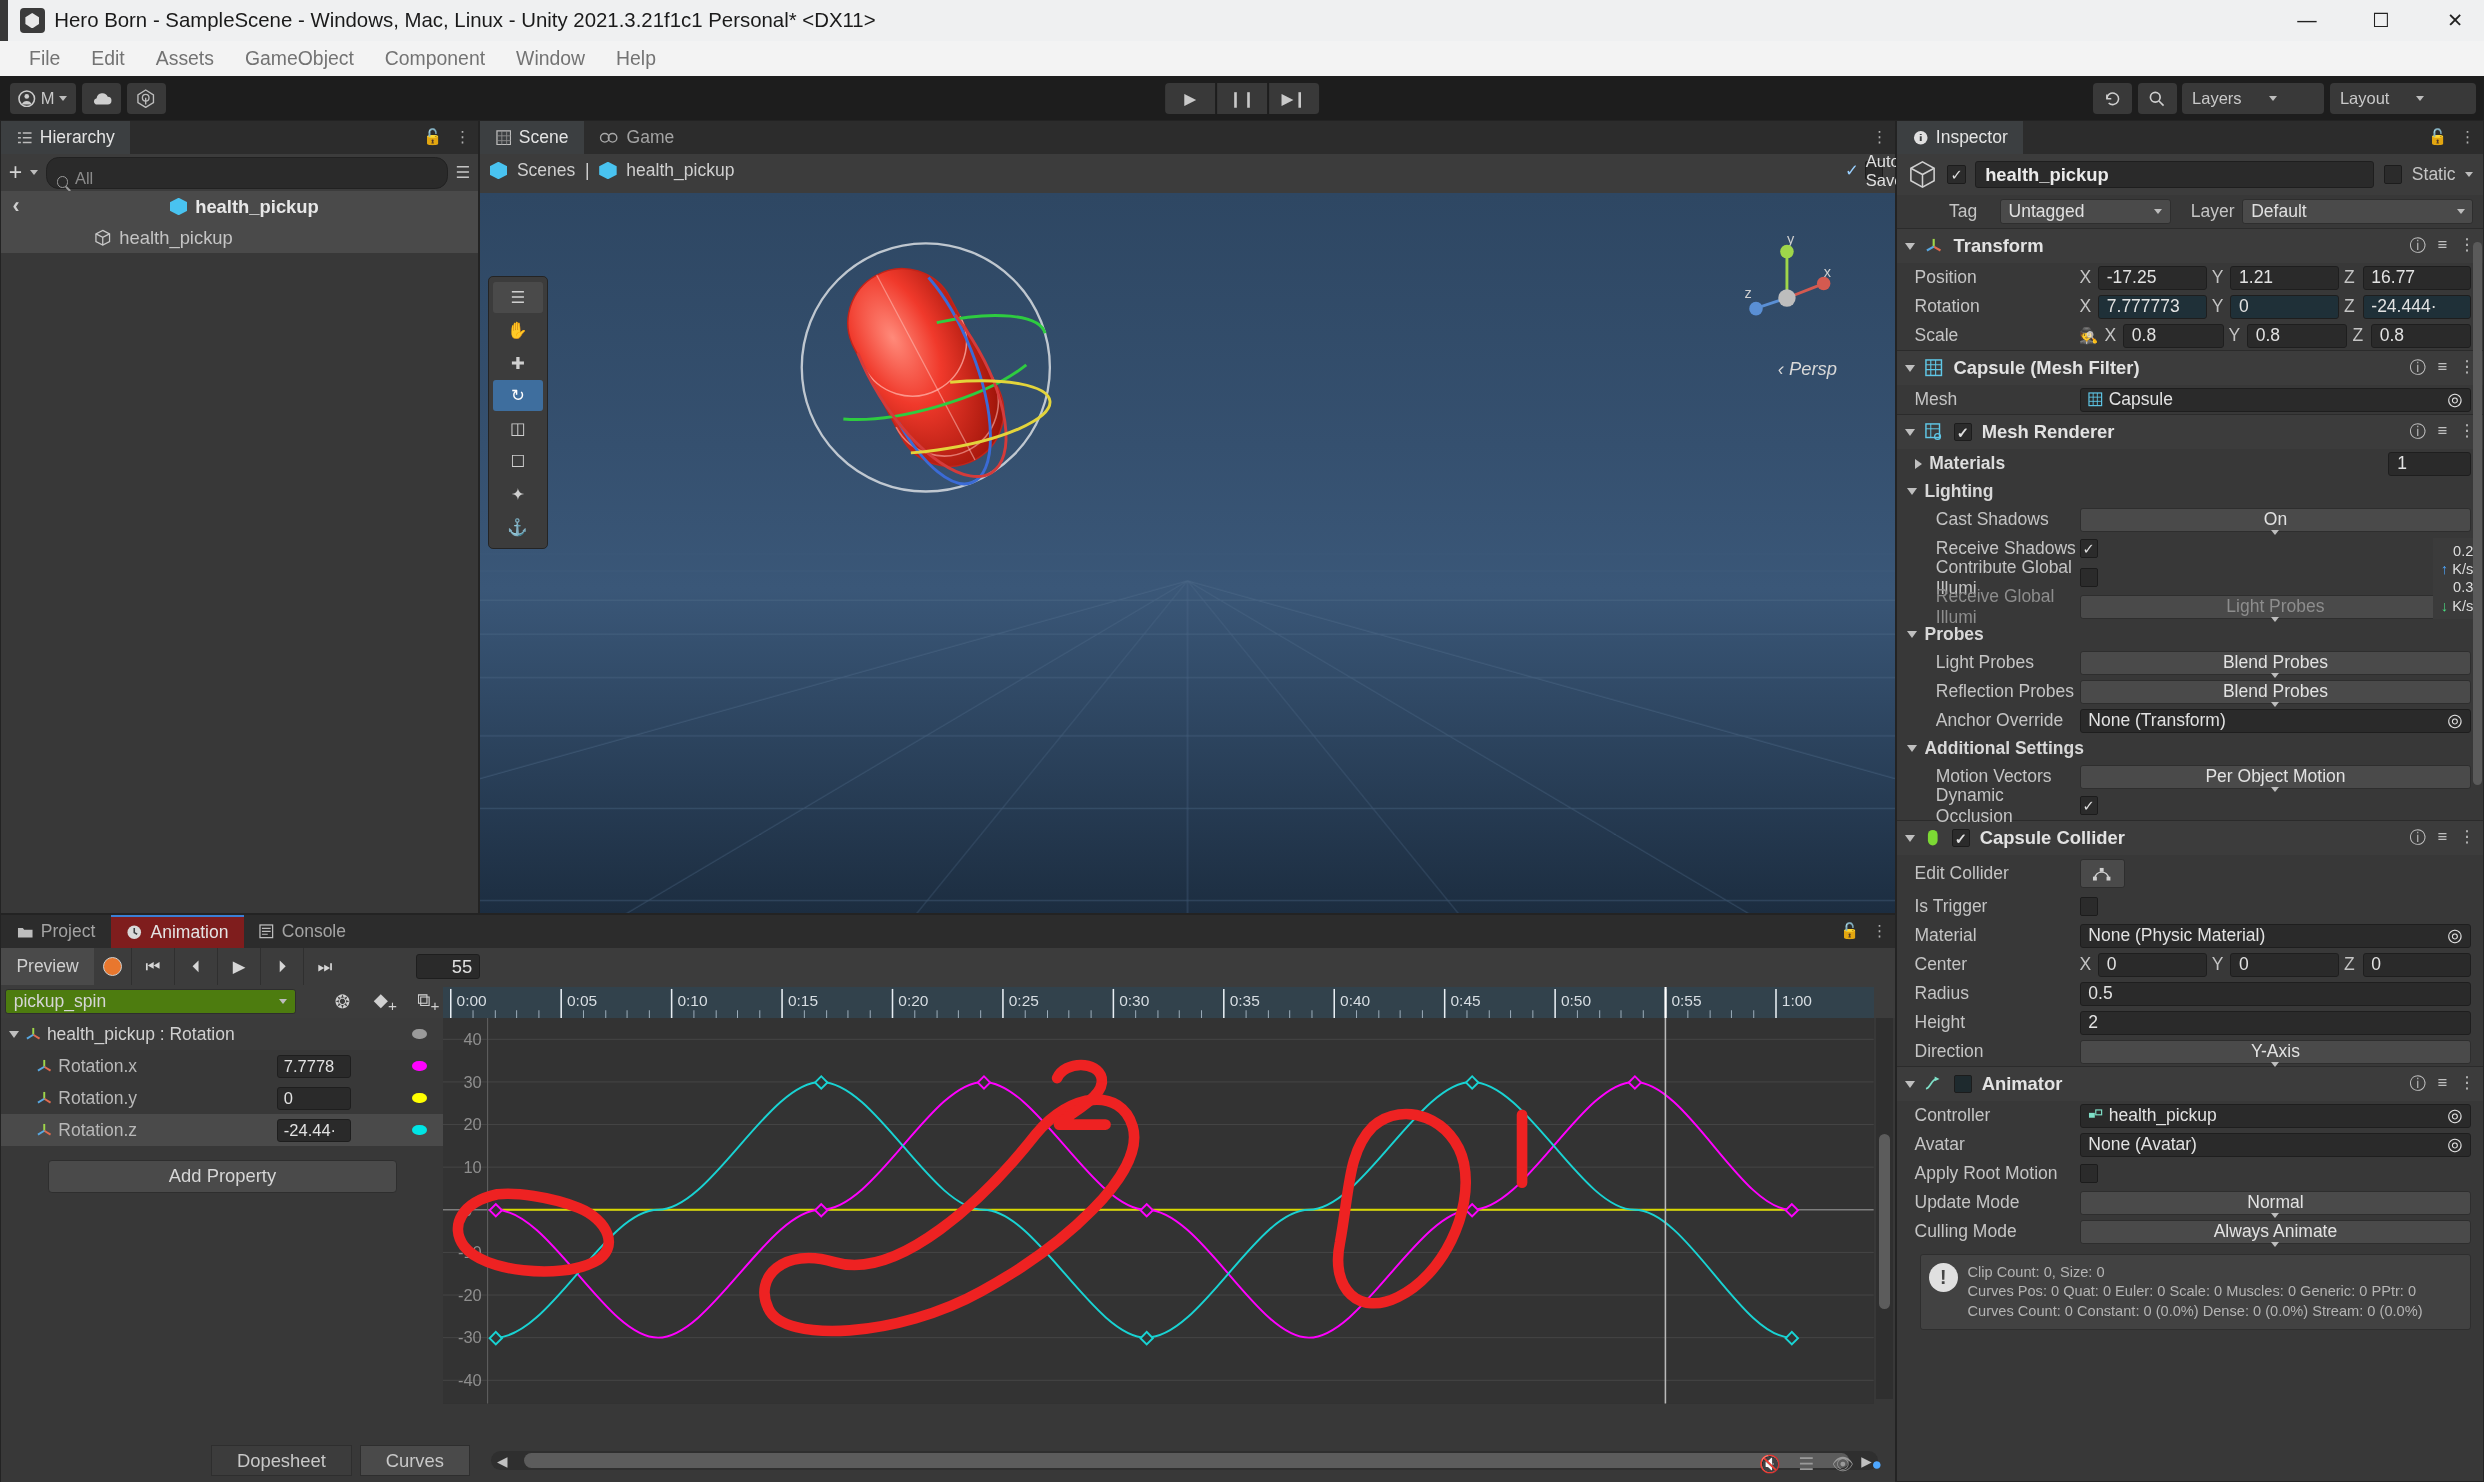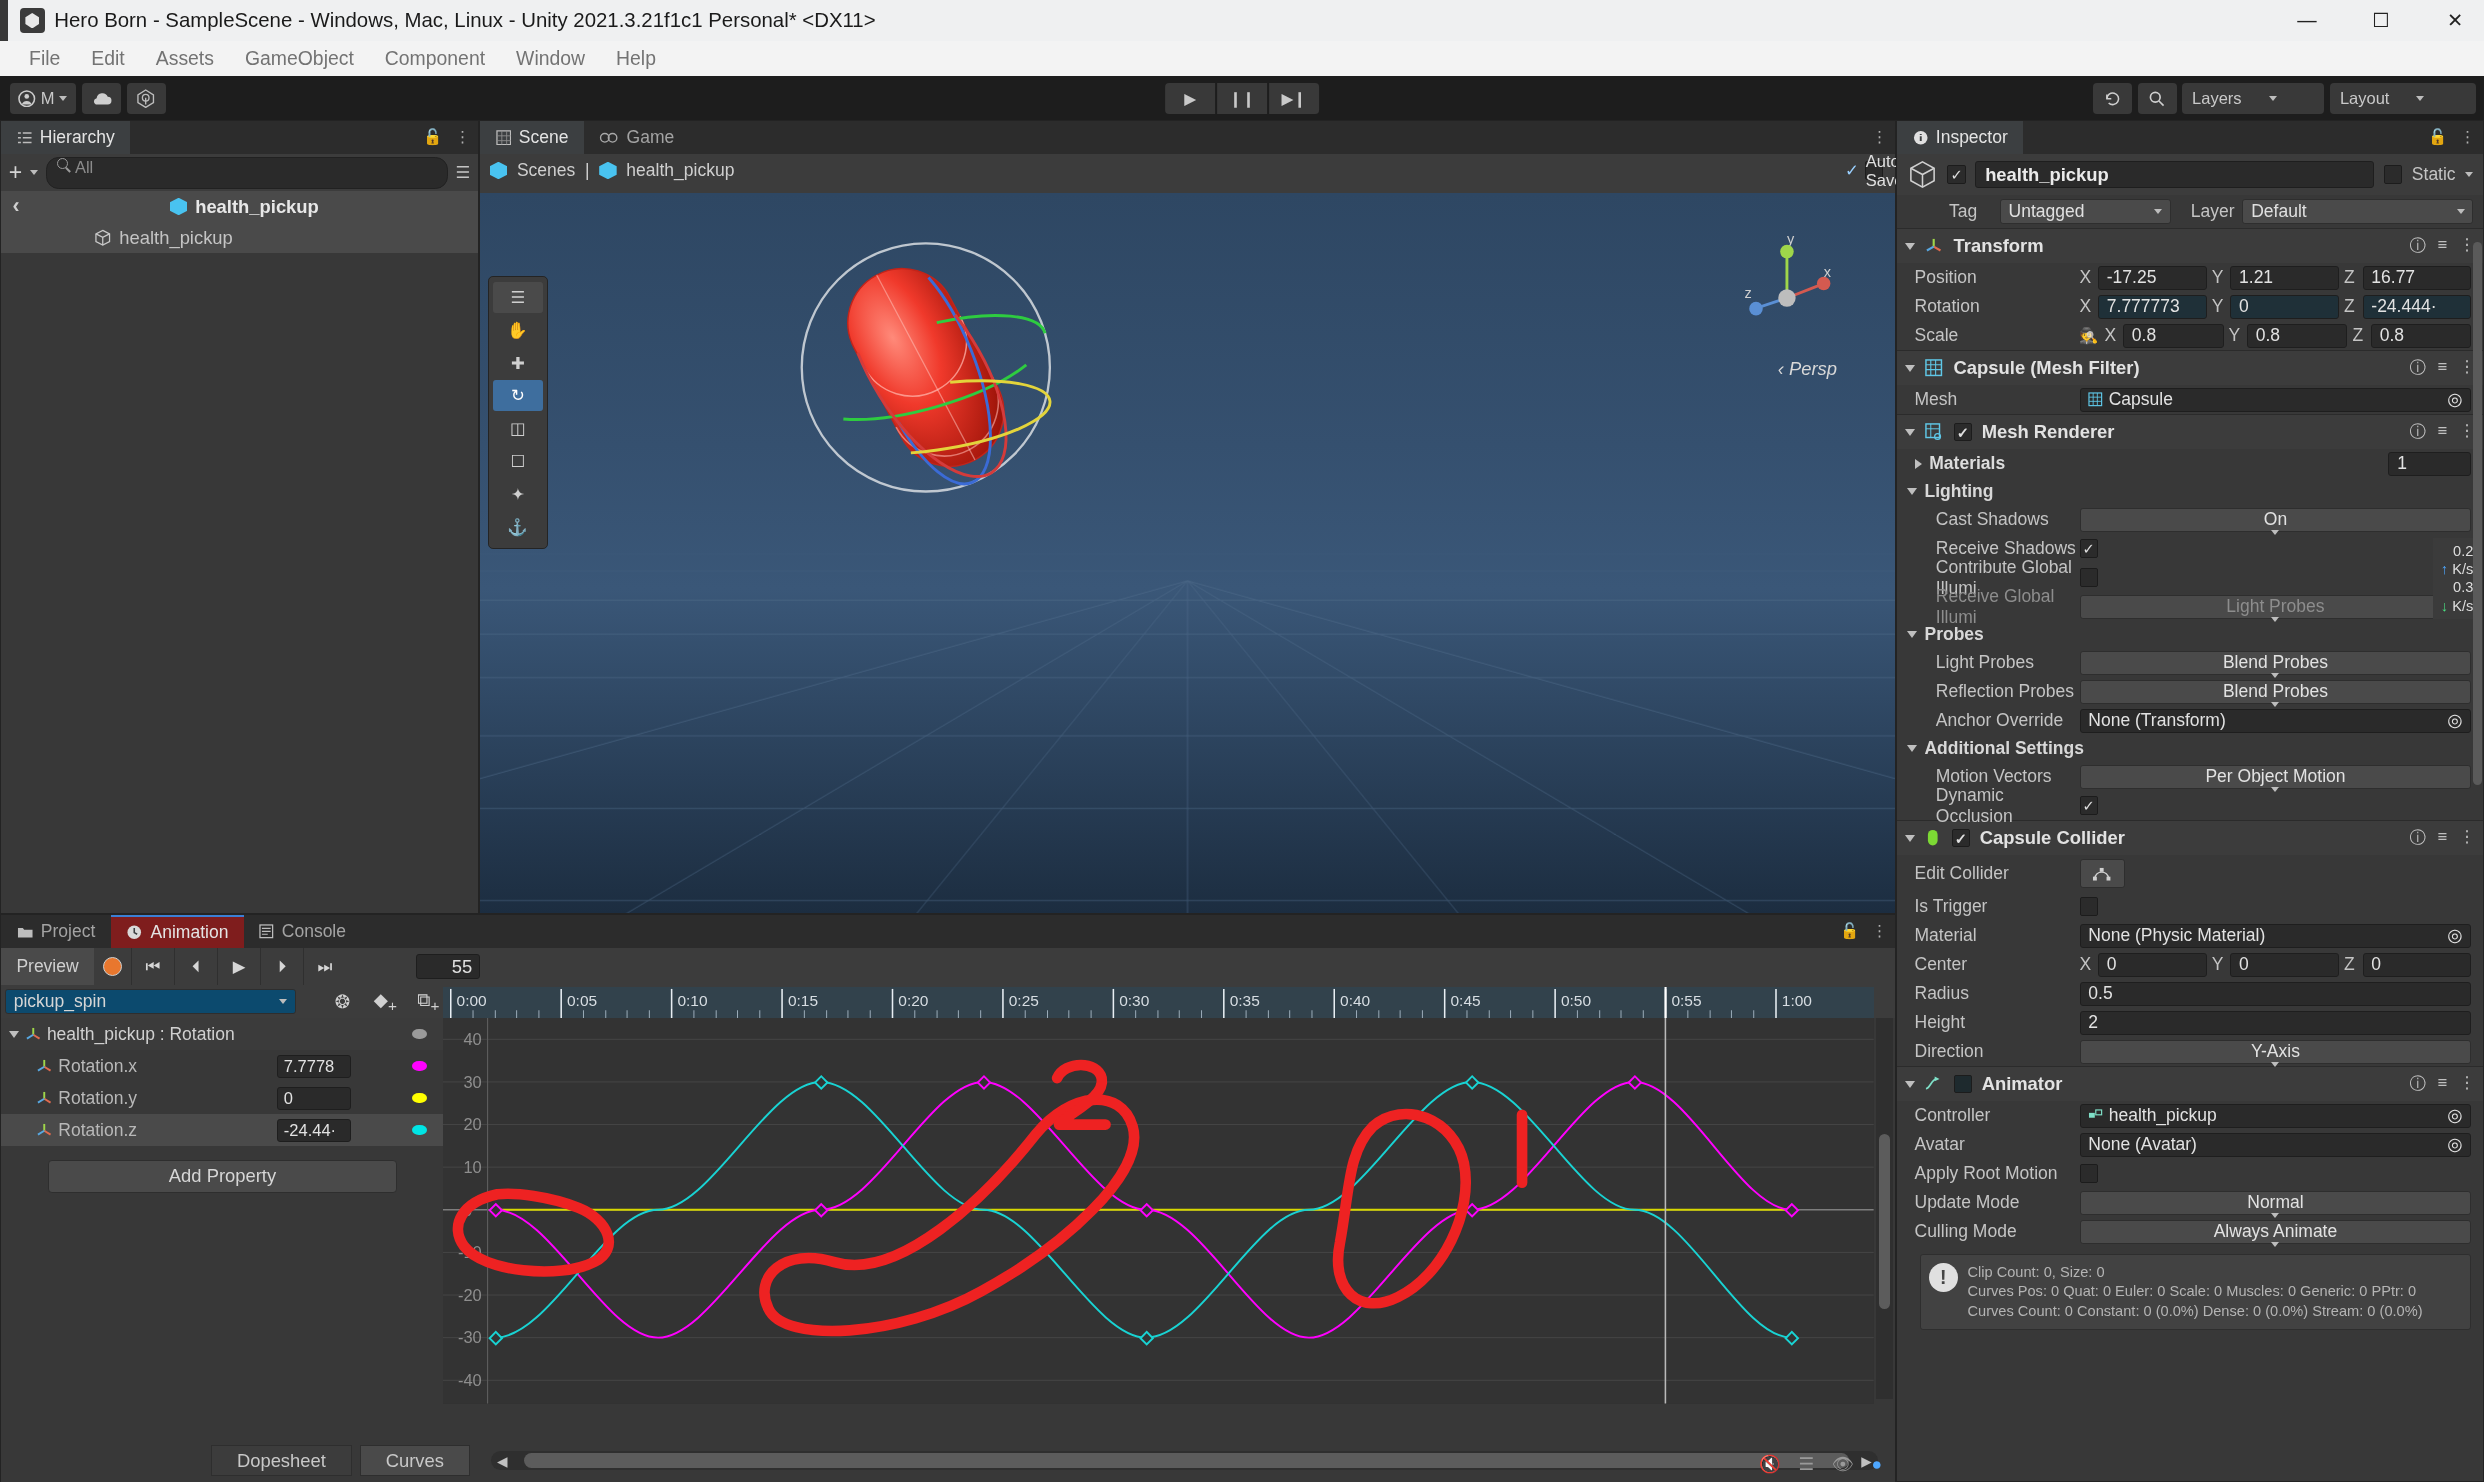--- a/index.html
+++ b/index.html
@@ -49,21 +49,21 @@
     font-size:17.5px; color:#a3a3a3; background:#2c2c2c;}
   .tab.active{ background:#3c3f41; color:#e4e4e4; }
   .tab.active.blue{ background:#7f1d1d; border-top:2.9px solid #3b7fd4;}
   .tabrow .tr-right{ position:absolute; right:7.8px; bottom:7.8px; display:flex; gap:11.6px; color:#b0b0b0; font-size:15.5px;}
 
   
   #hierarchy{ left:0; top:120px; width:479px; height:794px; background:#383838;}
   .hr-toolbar{ height:37px; background:#3c3c3c; display:flex; align-items:center; padding:0 7.8px; gap:7.8px;}
   .plus{ color:#d4d4d4; font-size:23px; line-height:1;}
   .search{ flex:1; height:32px; background:#2a2a2a; border:1px solid #212121; border-radius:12.6px;
-    display:flex; align-items:flex-start; padding:0 9.7px; gap:6.8px; color:#8b8b8b; font-size:16.5px;}
+    display:flex; align-items:flex-end; padding:0 9.7px; gap:6.8px; color:#8b8b8b; font-size:16.5px;}
   .magn{ width:11.6px;height:11.6px;border:1.9px solid #9a9a9a;border-radius:50%;position:relative;}
   .magn:after{content:"";position:absolute;width:1.9px;height:5.8px;background:#9a9a9a;right:-1.9px;bottom:-4.9px;transform:rotate(-45deg);}
   .hrow{ height:31px; display:flex; align-items:center; font-size:18.4px; padding-left:9.7px; gap:7.8px;}
   .hrow.scene{ background:#4a4a4a; color:#e8e8e8; font-weight:bold; justify-content:center; position:relative;}
   .hrow.sel{ background:#4a4a4a; }
   .cube-ico{ width:17.5px; height:17.5px; flex:0 0 auto;
     background:#49c3f0; clip-path:polygon(50% 0,100% 26%,100% 74%,50% 100%,0 74%,0 26%);}
 
   
   #sceneview{ left:479px; top:120px; width:1417px; height:794px; background:#383838;}
@@ -91,21 +91,21 @@
   .anim-ctrl{ height:37px; background:#3c3c3c; display:flex; align-items:center; gap:0px;}
   .anim-ctrl .prev{ width:93px; height:37px; display:flex;align-items:center;justify-content:center;
     background:#4a4a4a; color:#d0d0d0; font-size:17.5px;}
   .recdot{ width:37px;height:37px;display:flex;align-items:center;justify-content:center;}
   .recdot i{ width:19.4px;height:19.4px;border-radius:50%;background:#e8772e;border:1.9px solid #cfcfcf;display:block;}
   .tctl{ width:43px;height:37px;display:flex;align-items:center;justify-content:center;color:#d6d6d6;font-size:16.5px;
     border-left:1px solid #2f2f2f;}
   .framebox{ width:64px;height:25px;background:#2a2a2a;border:1px solid #1e1e1e;border-radius:2.9px;
     display:flex;align-items:center;justify-content:flex-end;padding-right:6.8px;color:#e0e0e0;font-size:18.4px;}
   .clip-row{ height:33px; background:#3c3c3c; display:flex; align-items:center; }
-  .clipsel{ width:291px;height:25px;background:#0c4a6e;border:1px solid #2e2e2e;border-radius:2.9px;
+  .clipsel{ width:291px;height:25px;background:#4d7c0f;border:1px solid #2e2e2e;border-radius:2.9px;
     display:flex;align-items:center;justify-content:space-between;padding:0 7.8px;color:#d6d6d6;font-size:17.5px;margin-left:3.9px;}
   .props{ position:absolute; left:0; top:103px; width:442px; bottom:43px; background:#383838; }
   .prow{ height:32px; display:flex; align-items:center; font-size:17.5px; color:#b8b8b8; padding-left:7.8px; gap:5.8px;}
   .prow.head{ background:#3b3b3b; color:#d0d0d0;}
   .prow.sub{ padding-left:35px; }
   .prow.selrow{ background:#4a4a4a;}
   .pval{ position:absolute; left:276px; width:74px; height:23px; background:#2a2a2a; border:1px solid #1e1e1e;
      border-radius:2.9px; display:flex; align-items:center; padding-left:5.8px; color:#e2e2e2; font-size:16.5px;}
   .pdot{ position:absolute; left:411px; width:14.6px;height:10.7px;border-radius:50%;}
   .addprop{ margin:13.6px 0 0 47px; width:349px; height:33px; background:#4a4a4a; border:1px solid #2e2e2e;

